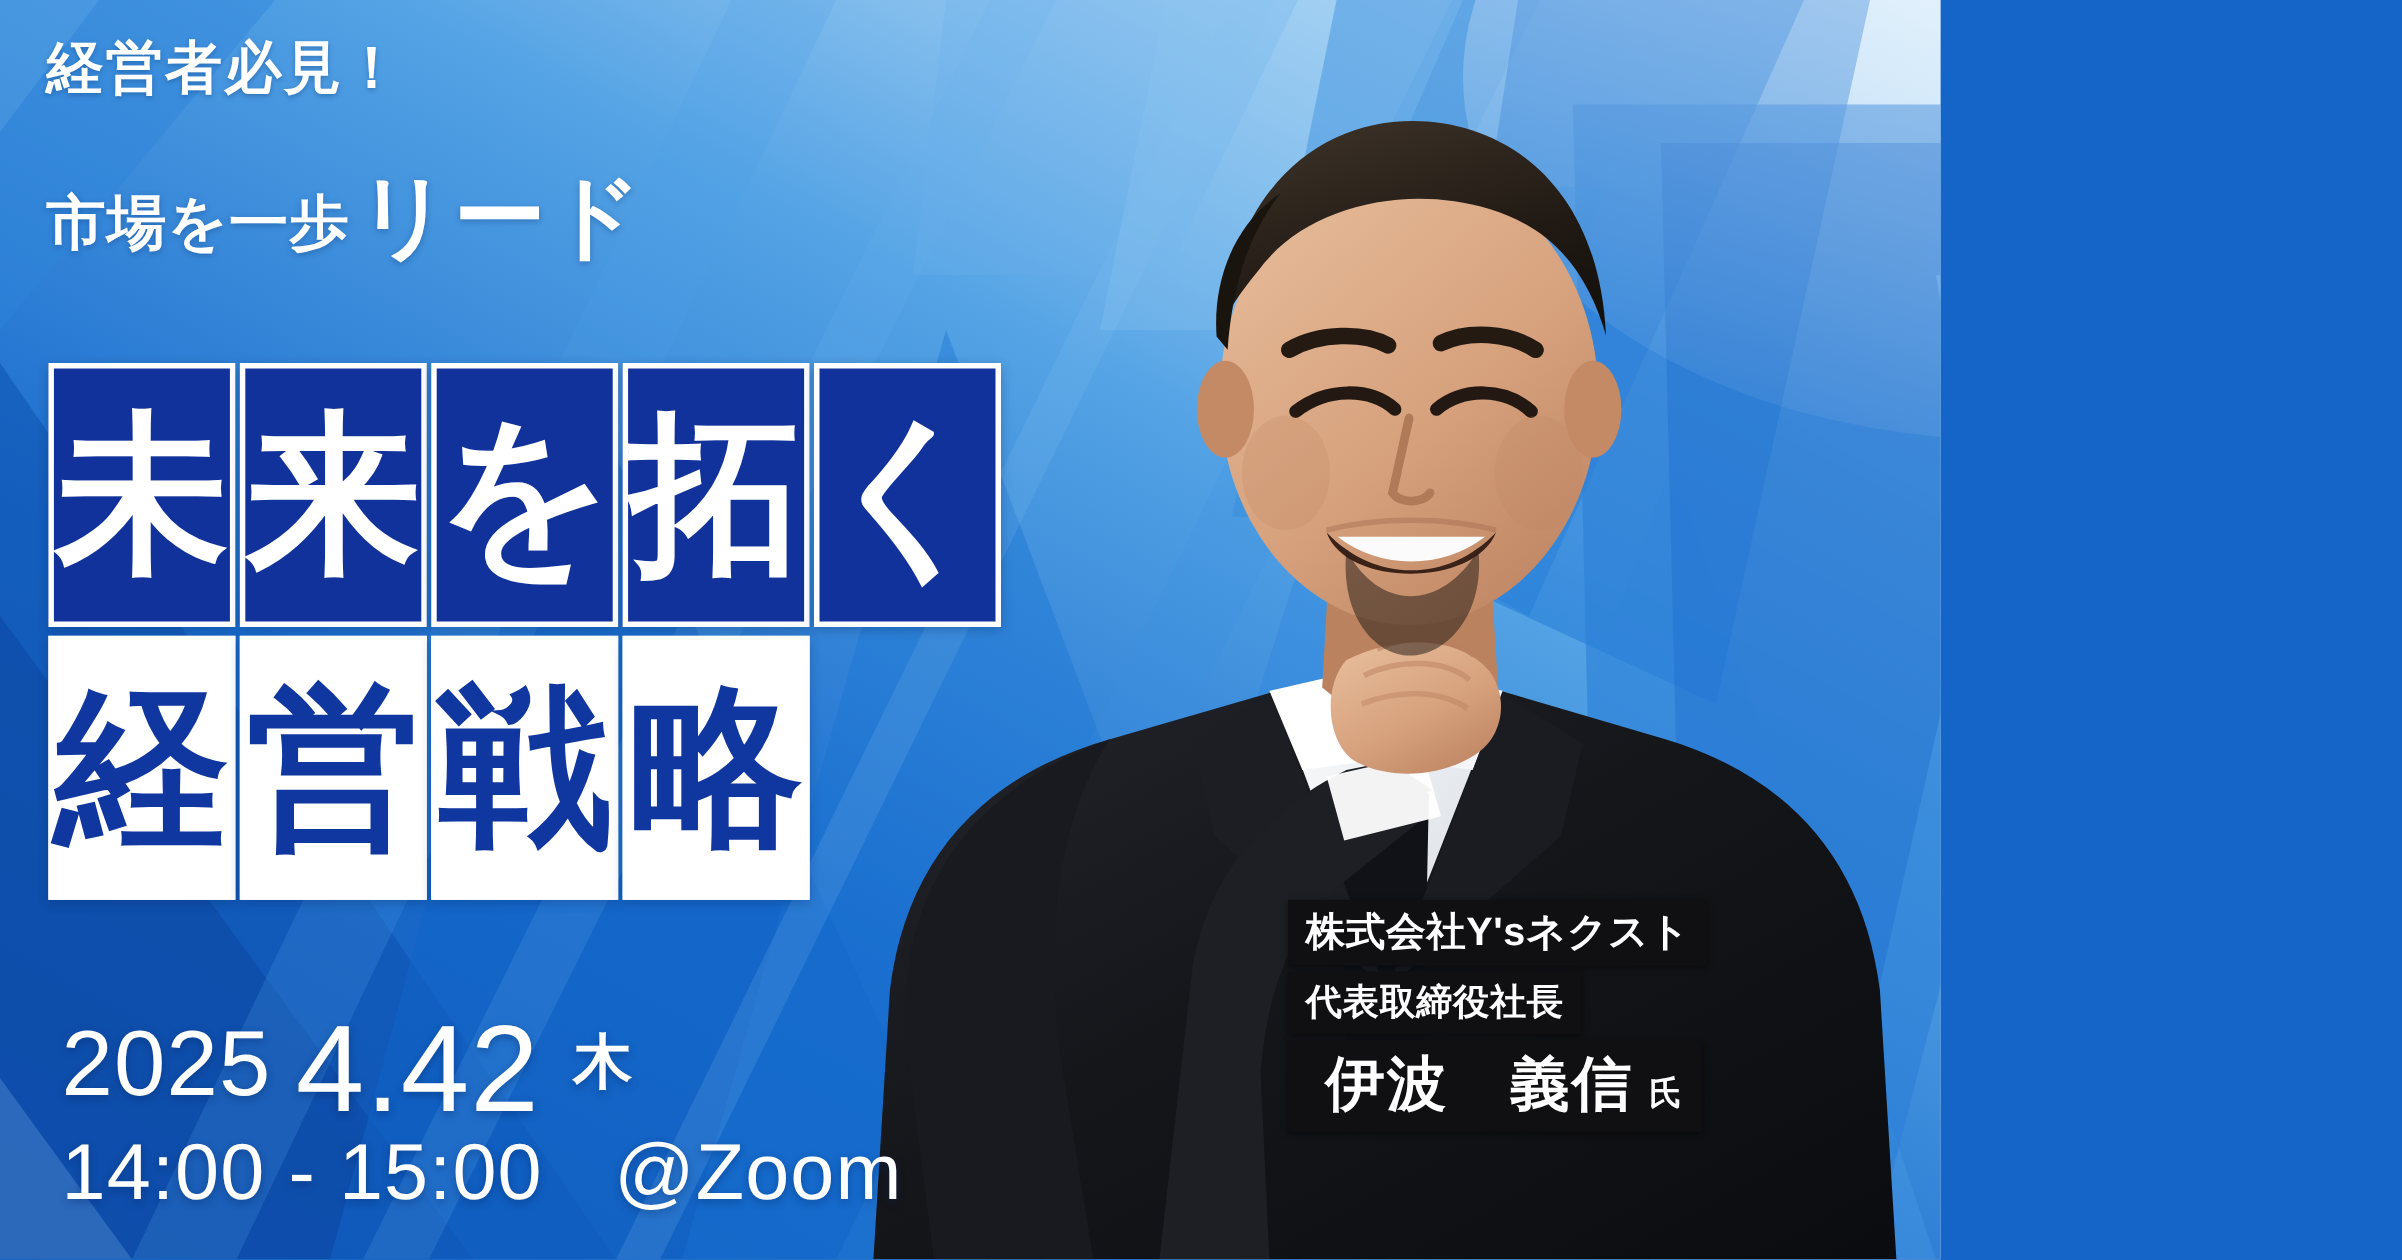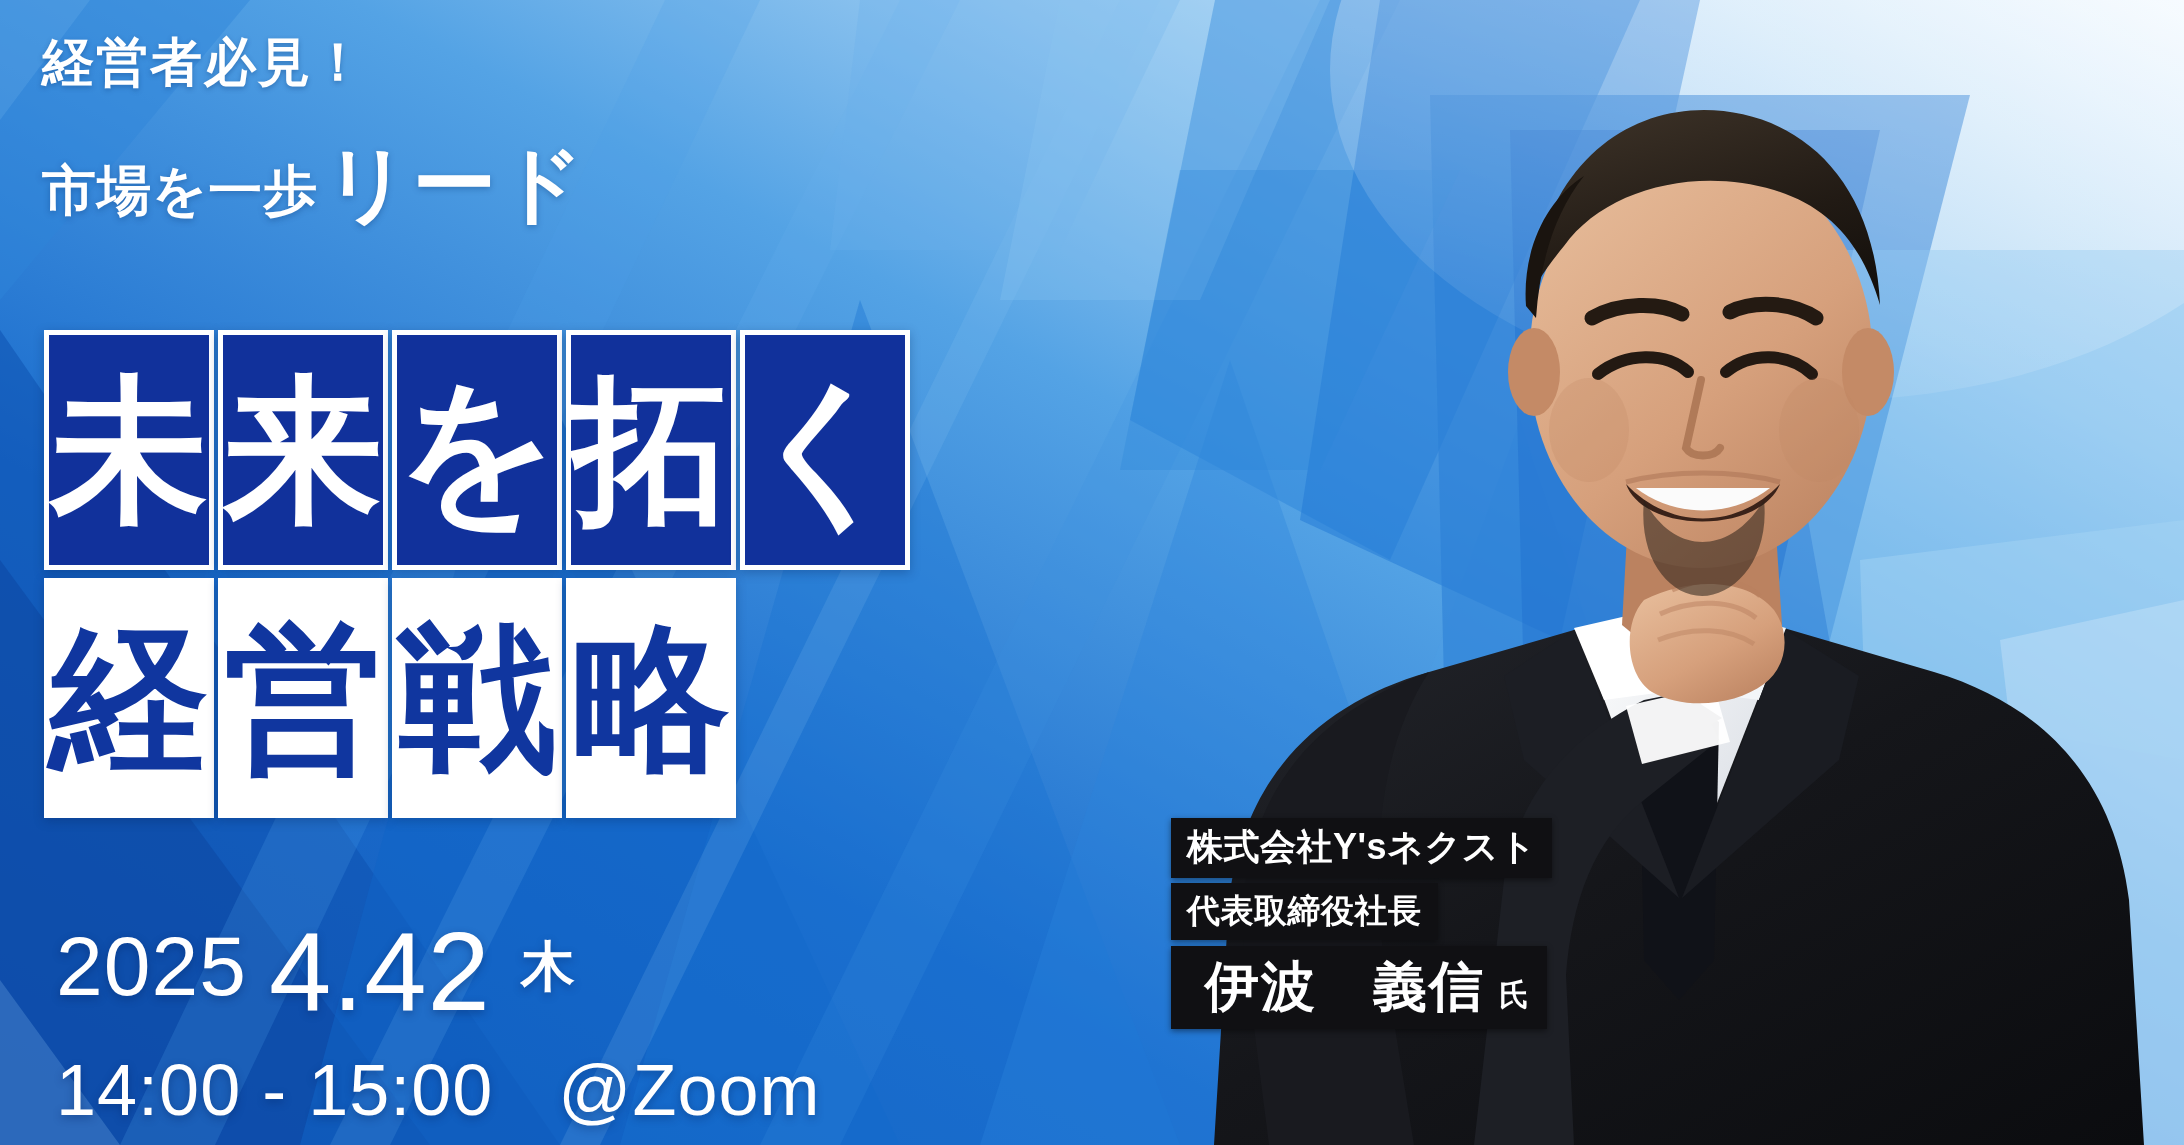--- a/index.html
+++ b/index.html
@@ -1,34 +1,34 @@
 <!DOCTYPE html>
 <html><head>
 <meta charset="utf-8">
 <style>
   * { margin:0; padding:0; box-sizing:border-box; }
   html,body { width:2184px; height:1145px; overflow:hidden; background:#1565c8; }
   body { font-family:"Liberation Sans","DejaVu Sans",sans-serif; }
 
   #stage {
-    position:relative; width:2184px; height:1145px; overflow:hidden;
+    position:relative; width:1764px; height:1145px; overflow:hidden;
     background: linear-gradient(118deg,#1567c9 0%, #1f78d6 26%, #56a5e6 52%, #a9d4f3 74%, #dceefb 92%, #eef7fe 100%);
   }
   .bglayer { position:absolute; inset:0; overflow:hidden; }
 
   
   .kicker {
     position:absolute; left:42px; top:36px;
     font-size:52px; font-weight:700; color:#ffffff;
     letter-spacing:2px; line-height:1;
     text-shadow:0 2px 5px rgba(10,50,110,.35);
   }
 
   .subline {
-    position:absolute; left:42px; top:138px;
+    position:absolute; left:42px; top:150px;
     color:#ffffff; white-space:nowrap;
     line-height:1; text-shadow:0 2px 6px rgba(10,50,110,.35);
     display:flex; align-items:baseline;
   }
   .sub-a { font-size:54px; font-weight:700; letter-spacing:1px; }
   .sub-b { font-size:84px; font-weight:700; letter-spacing:2px; padding:0 6px; position:relative; top:4px; }
   .sub-c { font-size:54px; font-weight:700; letter-spacing:1px; }
 
   
   .titlerow { position:absolute; display:flex; }
@@ -44,21 +44,21 @@
   .row1 .tbox { background:#11319b; color:#ffffff; border:5px solid #ffffff; }
   .row2 .tbox { background:#ffffff; color:#10369f; border:5px solid #ffffff; }
 
   
   .dateblock { position:absolute; left:56px; top:910px; color:#ffffff; white-space:nowrap;
                text-shadow:0 3px 8px rgba(5,35,95,.40); }
   .dateline { display:flex; align-items:center; line-height:1; }
   .d-year { font-size:84px; font-weight:400; letter-spacing:1px; }
   .d-md   { font-size:112px; font-weight:400; letter-spacing:1px; margin-left:22px; position:relative; top:6px;}
   .d-dow  { font-size:54px; font-weight:700; margin-left:30px; }
-  .timeline { margin-top:32px; font-size:72px; font-weight:400; letter-spacing:1px; line-height:1; }
+  .timeline { margin-top:8px; font-size:72px; font-weight:400; letter-spacing:1px; line-height:1; }
   .timeline .venue { margin-left:44px; }
 
   
   #speaker { position:absolute; right:0; bottom:0; width:1010px; height:1145px; }
 
   .badges { position:absolute; left:1128px; top:818px; z-index:40; }
   .badge {
     display:inline-block; color:#ffffff; font-weight:700;
     background:#101013; line-height:1;
     box-shadow:0 2px 6px rgba(0,0,0,.45);

